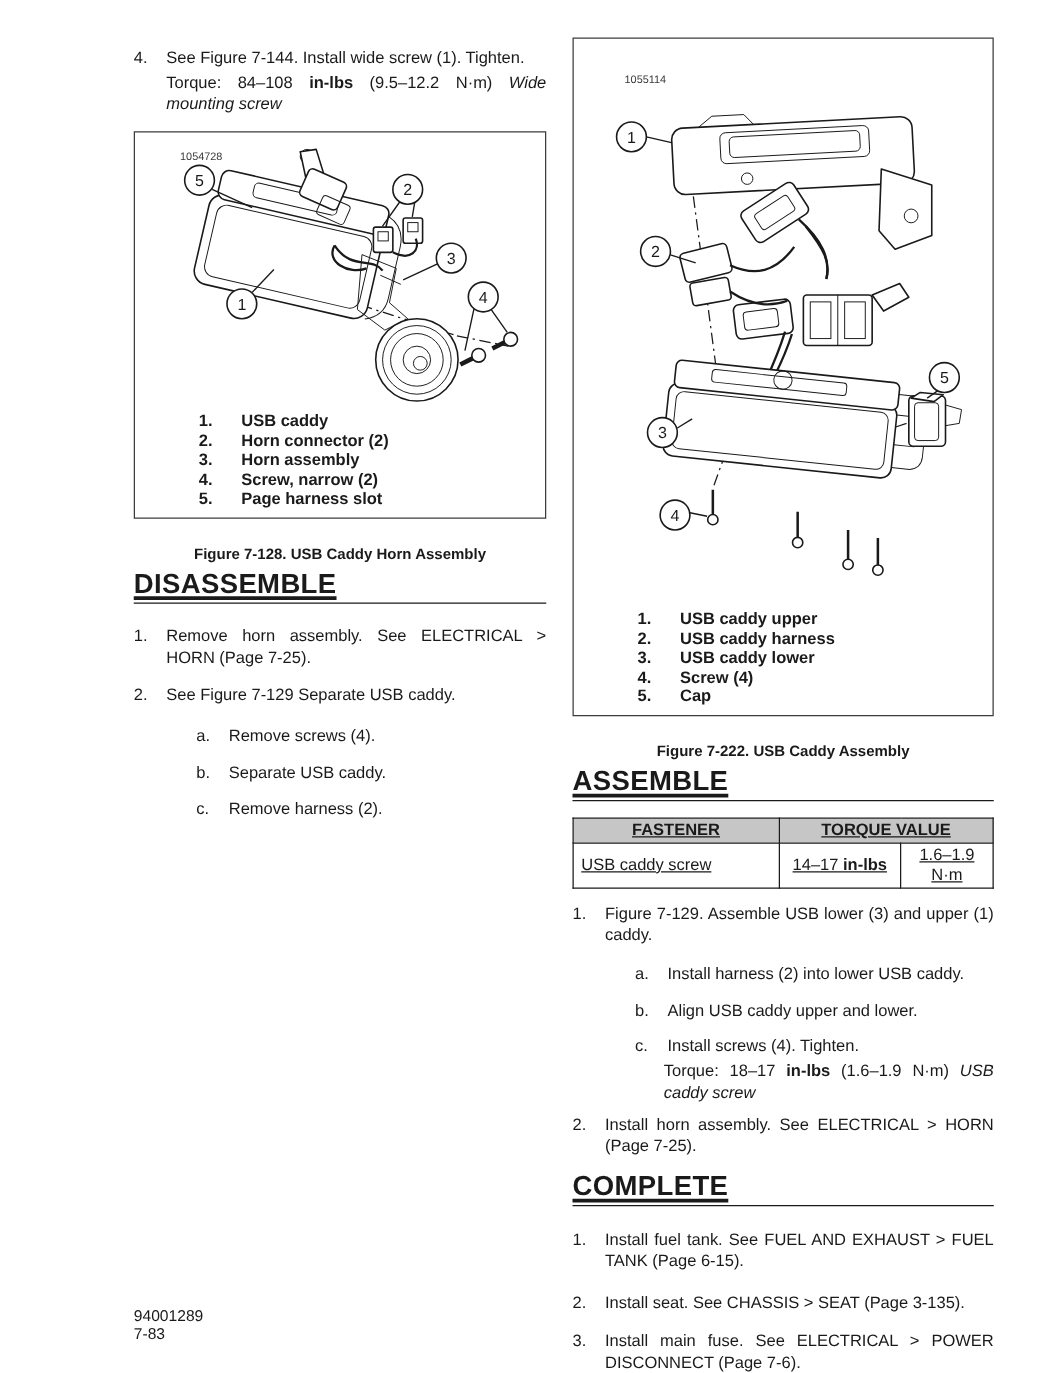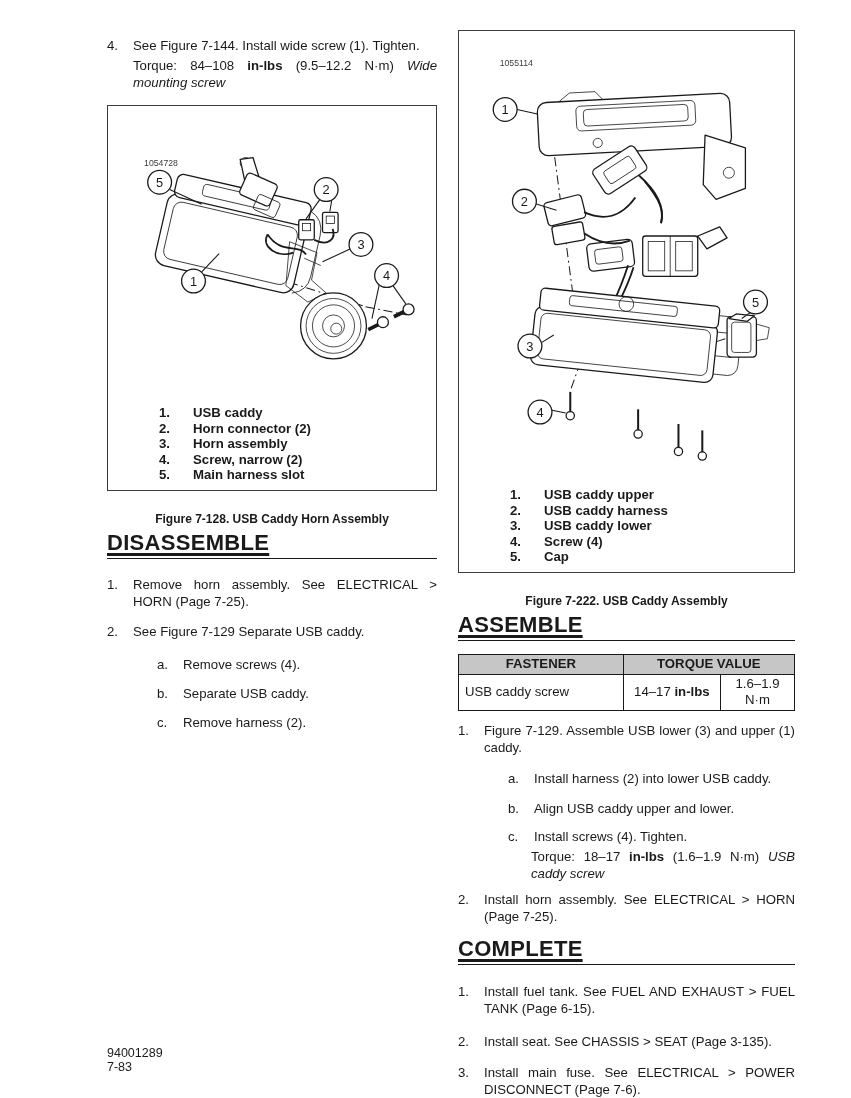--- a/index.html
+++ b/index.html
@@ -19,21 +19,21 @@
   .figbox{border:1px solid #3c3c3c;background:#fff;display:flex;flex-direction:column;box-sizing:border-box;padding-left:26px;}
   .figbox svg{display:block;flex:1 1 auto;}
   .legend{padding:2px 4px 7px 25px;}
   .lrow{display:flex;font-weight:700;font-size:13.2px;line-height:15.6px;}
   .lrow .lnum{flex:0 0 34px;}
   .caption{text-align:center;font-weight:700;font-size:12px;line-height:17px;margin-top:20px;}
   .h1{border-bottom:1.5px solid #1a1a1a;margin-top:2px;padding-bottom:2px;}
   .h1 span{font-size:22px;font-weight:700;letter-spacing:.3px;
            text-decoration:underline;text-decoration-thickness:2.5px;text-underline-offset:3px;}
   table.tq{border-collapse:collapse;width:100%;margin-top:13px;font-size:13.2px;}
-  table.tq th,table.tq td{border:1.2px solid #1a1a1a;padding:1px 6px;line-height:16.5px;}
+  table.tq th,table.tq td{border:1.2px solid #1a1a1a;padding:1px 6px;line-height:16.5px;text-decoration:underline;}
   table.tq th{background:#c6c6c6;font-weight:700;text-align:center;}
   table.tq td.c{text-align:center;}
   .footer{position:absolute;left:107px;right:56px;top:1046px;display:flex;
           justify-content:space-between;font-size:12.5px;flex-direction:column;}
   b{font-weight:700;} i{font-style:italic;}
   
   .ln{fill:#ffffff;stroke:#1a1a1a;stroke-width:1.4;stroke-linejoin:round;stroke-linecap:round;}
   .thin{fill:none;stroke:#1a1a1a;stroke-width:.85;}
   .wire{fill:none;stroke:#1a1a1a;stroke-width:2;}
   .dash{fill:none;stroke:#1a1a1a;stroke-width:1.1;stroke-dasharray:10 4 2 4;}
@@ -51,21 +51,21 @@
 
   <div class="col colL">
 
     <div class="step" style="margin-top:37px;">
       <span class="num">4.</span>
       <span class="txt">See Figure 7-144. Install wide screw (1). Tighten.</span>
     </div>
 
     <p class="torque jt"><span>Torque: 84–108 </span><b>in-lbs</b><span> (9.5–12.2 N·m) </span><i>Wide mounting screw</i></p>
 
-    <div class="figbox" style="margin-top:9px;height:386px;">
+    <div class="figbox" style="margin-top:9px;height:310px;">
       <svg viewBox="0 0 330 228">
         <text x="11" y="17" class="imgid">1054728</text>
 
         <path class="dash" d="M112,126 L250,170 M253,171 L298,180"></path>
 
         <g transform="rotate(13 105 115)">
           <rect class="ln" x="25" y="62" width="155" height="80" rx="12"></rect>
           <rect class="thin" x="33" y="70" width="139" height="64" rx="9"></rect>
           <rect class="ln" x="30" y="40" width="150" height="26" rx="7"></rect>
           <rect class="thin" x="60" y="45" width="75" height="13" rx="4"></rect>
@@ -148,21 +148,21 @@
         <div class="lrow">
             <span class="lnum">3.</span>
             <span>Horn assembly</span>
           </div>
         <div class="lrow">
             <span class="lnum">4.</span>
             <span>Screw, narrow (2)</span>
           </div>
         <div class="lrow">
             <span class="lnum">5.</span>
-            <span>Main harness slot</span>
+            <span>Page harness slot</span>
           </div>
       </div>
     </div>
     <div class="caption">Figure 7-128. USB Caddy Horn Assembly</div>
 
     <div class="h1"><span>DISASSEMBLE</span></div>
 
     <div class="step" style="margin-top:17px;">
       <span class="num">1.</span>
       <span class="txt jt">Remove horn assembly. See ELECTRICAL &gt; HORN (Page 7-25).</span>

